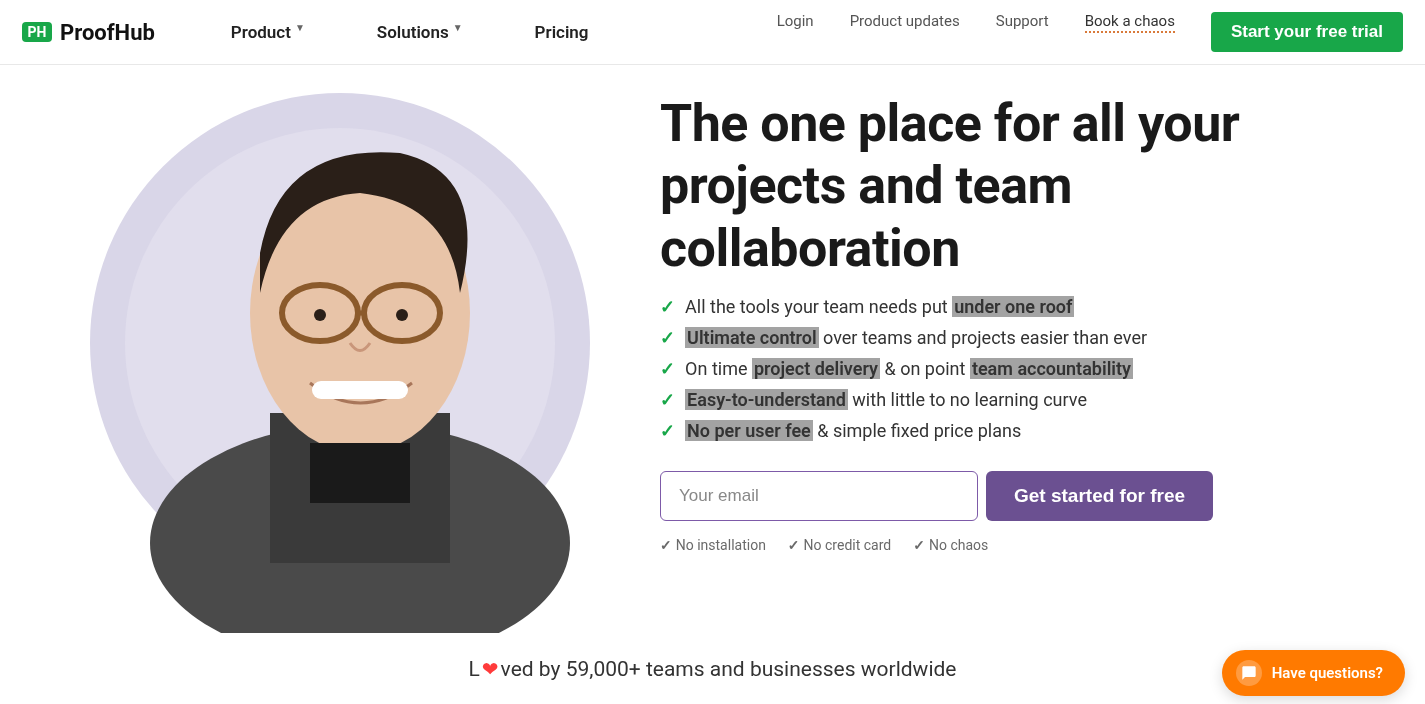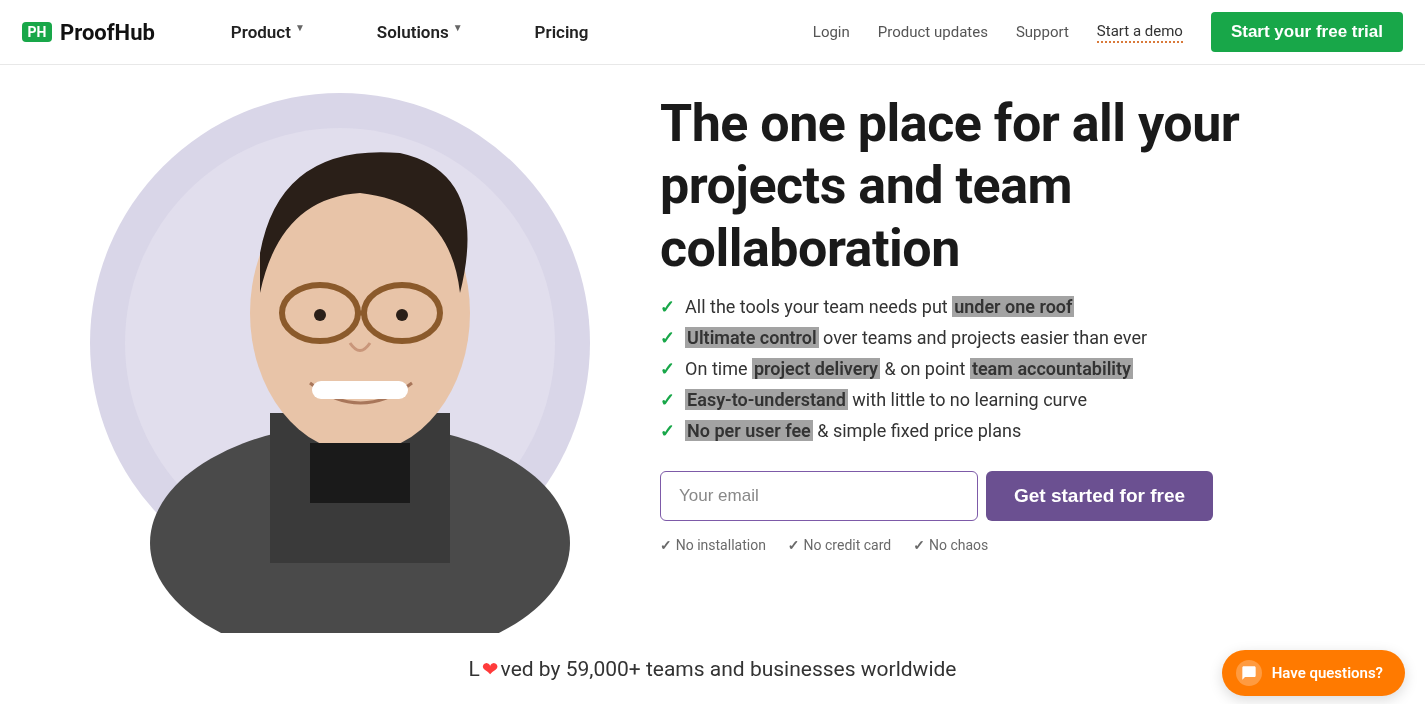--- a/index.html
+++ b/index.html
@@ -5,21 +5,21 @@
 * { margin: 0; padding: 0; box-sizing: border-box; }
 body { font-family: -apple-system, BlinkMacSystemFont, "Segoe UI", Roboto, Helvetica, Arial, sans-serif; color: #222; background: #fff; width: 1425px; }
 .header { display: flex; align-items: center; justify-content: space-between; padding: 12px 22px; border-bottom: 1px solid #e8e8e8; }
 .header-left { display: flex; align-items: center; gap: 28px; }
 .logo { display: flex; align-items: center; gap: 8px; }
 .logo-badge { width: 30px; height: 20px; background: #18a749; color: #fff; font-weight: 700; font-size: 14px; display: flex; align-items: center; justify-content: center; border-radius: 4px; }
 .logo-text { font-size: 22px; font-weight: 700; color: #111; }
 .nav { display: flex; gap: 24px; }
 .nav-item { font-size: 17px; font-weight: 600; color: #222; cursor: pointer; display: flex; align-items: flex-start; gap: 4px; margin-left: 48px; }
 .caret { font-size: 10px; color: #666; }
-.header-right { display: flex; align-items: center; gap: 28px; }
+.header-right { display: flex; align-items: flex-start; gap: 36px; }
 .hr-link { font-size: 15px; color: #555; cursor: pointer; }
 .hr-demo { font-size: 15px; color: #333; cursor: pointer; border-bottom: 2px dotted #d97a3a; padding-bottom: 1px; }
 .btn-trial { background: #18a749; color: #fff; font-size: 17px; font-weight: 600; padding: 10px 20px; border: none; border-radius: 4px; cursor: pointer; }
 .hero { display: flex; padding: 28px 60px 0 60px; gap: 40px; }
 .hero-img { flex: 0 0 560px; display: flex; align-items: flex-end; justify-content: center; }
 .person-wrap { position: relative; width: 520px; height: 540px; }
 .bg-circle { position: absolute; width: 500px; height: 500px; background: #d9d6e8; border-radius: 50%; top: 0; left: 10px; }
 .bg-circle2 { position: absolute; width: 430px; height: 430px; background: #e6e3f0; border-radius: 50%; top: 35px; left: 45px; opacity: 0.6; }
 .person { position: absolute; bottom: 0; left: 60px; width: 440px; }
 .hero-content { flex: 1; padding-top: 0; }
@@ -61,21 +61,21 @@
       </div>
       <div class="nav-item">
         <span>Pricing</span>
       </div>
     </nav>
   </div>
   <div class="header-right">
     <span class="hr-link">Login</span>
     <span class="hr-link">Product updates</span>
     <span class="hr-link">Support</span>
-    <span class="hr-demo">Start a demo</span>
+    <span class="hr-demo">Book a chaos</span>
     <button class="btn-trial">Start your free trial</button>
   </div>
 </header>
 
 <section class="hero">
   <div class="hero-img">
     <div class="person-wrap">
       <div class="bg-circle"></div>
       <div class="bg-circle2"></div>
       <svg class="person" viewBox="0 0 440 520">

